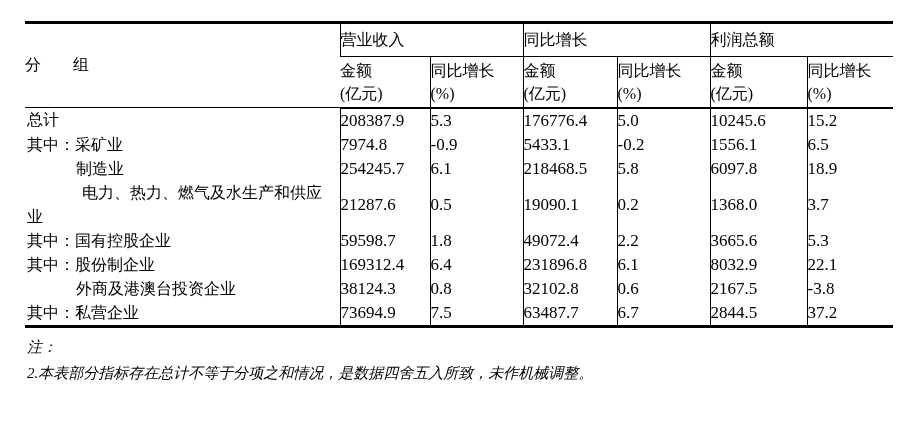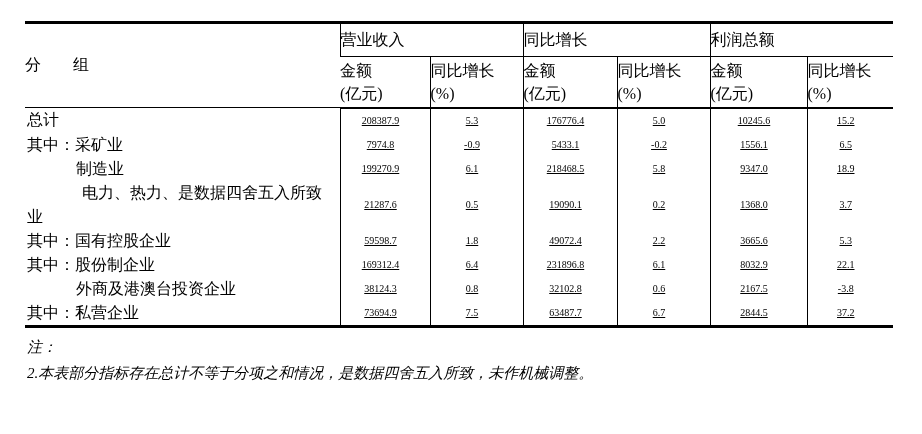--- a/index.html
+++ b/index.html
@@ -45,25 +45,24 @@
 
   tbody td { height: 24px; line-height: 24px; margin-left: 17px; }
   tr.double td { height: 48px; }
 
   td.cat-cell { padding-left: 2px; text-align: left; }
   td.ti { text-indent: 49px; }
   tr.double td.cat-cell { text-indent: 55px; line-height: 24px; }
   .overflow-line { display: block; text-indent: 0; }
 
   td.num {
-    text-align: center;
+    text-align: left;
     padding-right: 9px;
-    font-size: 10px;
+    font-size: 17px;
     font-family: "Liberation Serif", "DejaVu Serif", serif;
-    text-decoration: underline;
   }
 
   .notes {
     margin: 6px 0 0 27px;
     font-size: 15px;
     font-style: italic;
     line-height: 26px;
   }
   .notes .note-line { display: block; }
 </style>
@@ -131,29 +130,29 @@
         <td class="cat-cell"><span>其中：</span><span>采矿业</span></td>
         <td class="num">7974.8</td>
         <td class="num">-0.9</td>
         <td class="num">5433.1</td>
         <td class="num">-0.2</td>
         <td class="num">1556.1</td>
         <td class="num">6.5</td>
       </tr>
       <tr>
         <td class="cat-cell ti"><span>制造业</span></td>
-        <td class="num">199270.9</td>
+        <td class="num">254245.7</td>
         <td class="num">6.1</td>
         <td class="num">218468.5</td>
         <td class="num">5.8</td>
-        <td class="num">9347.0</td>
+        <td class="num">6097.8</td>
         <td class="num">18.9</td>
       </tr>
       <tr class="double">
-        <td class="cat-cell"><span>电力、热力、是数据四舍五入所致</span><span class="overflow-line">业</span></td>
+        <td class="cat-cell"><span>电力、热力、燃气及水生产和供应</span><span class="overflow-line">业</span></td>
         <td class="num">21287.6</td>
         <td class="num">0.5</td>
         <td class="num">19090.1</td>
         <td class="num">0.2</td>
         <td class="num">1368.0</td>
         <td class="num">3.7</td>
       </tr>
       <tr>
         <td class="cat-cell"><span>其中：</span><span>国有控股企业</span></td>
         <td class="num">59598.7</td>

